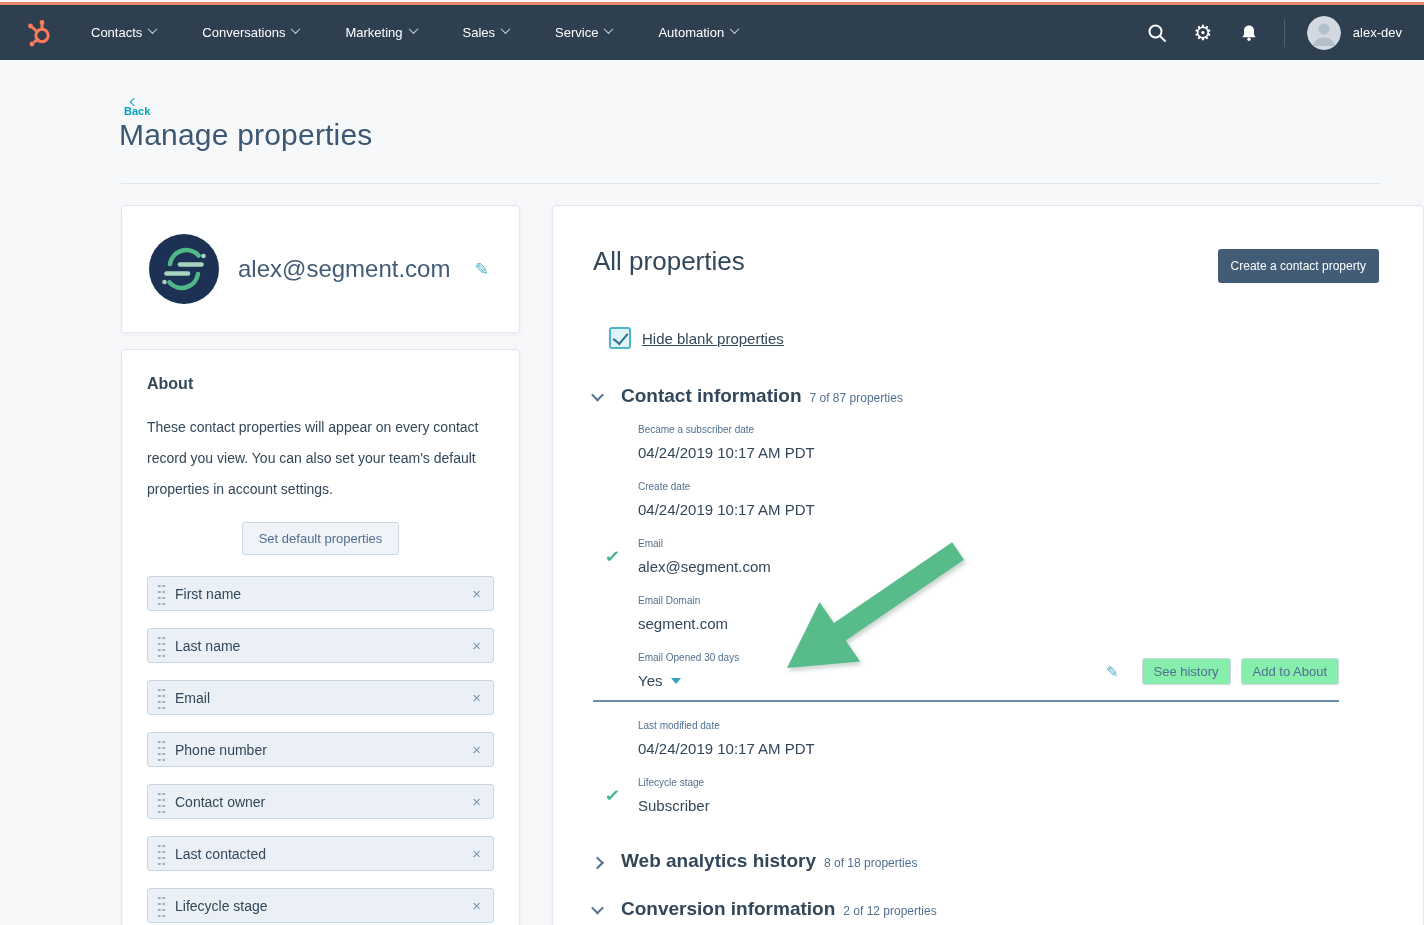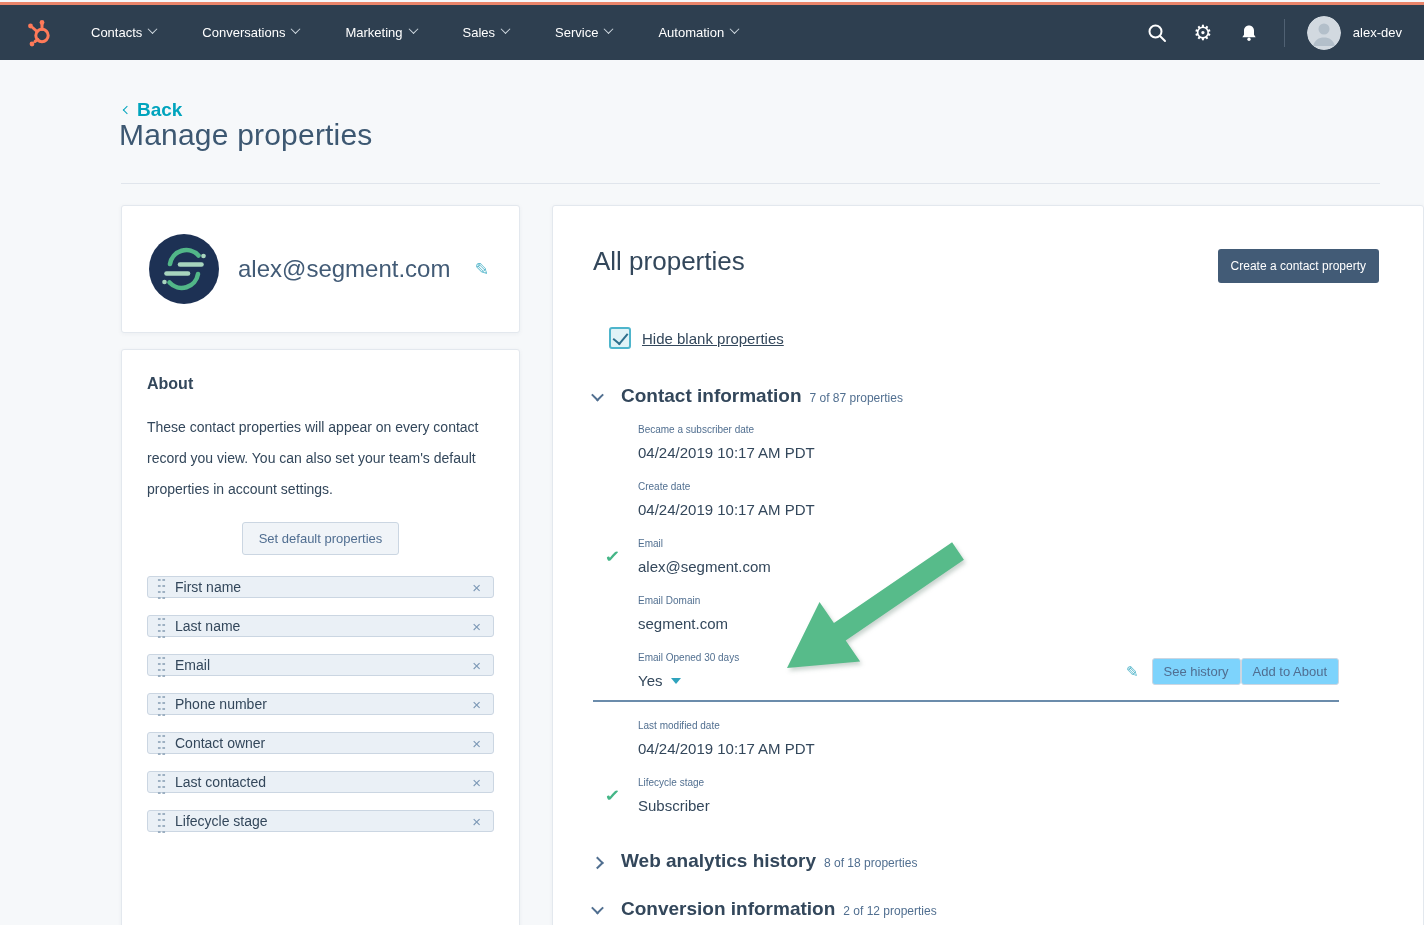--- a/index.html
+++ b/index.html
@@ -29,21 +29,21 @@
     transform:rotate(45deg) translate(-1px,-1px); margin-left:7px; margin-top:-4px;
   }
   .nav-right { margin-left:auto; display:flex; align-items:center; margin-right:22px; }
   .nav-icon { width:22px; height:22px; margin-left:24px; color:#fff; display:flex; align-items:center; justify-content:center; cursor:pointer; }
   .nav-divider { width:1px; height:28px; background:#506173; margin-left:24px; }
   .nav-avatar { width:34px; height:34px; border-radius:50%; margin-left:22px; overflow:hidden; flex:none; cursor:pointer; }
   .nav-user { color:#fff; font-size:13px; margin-left:12px; cursor:pointer; }
   .gear-glyph { font-size:21px; line-height:1; }
 
   
-  .back-link { position:absolute; left:124px; top:99px; color:#00a4bd; font-size:19px; font-weight:700; cursor:pointer; display:flex; align-items:center; }
+  .back-link { position:absolute; left:124px; top:99px; color:#00a4bd; font-size:11px; font-weight:700; cursor:pointer; display:flex; align-items:center;flex-direction:column; }
   .chev-left-teal { width:6px; height:6px; border:0; border-left:1.5px solid #00a4bd; border-bottom:1.5px solid #00a4bd; transform:rotate(45deg); margin-right:7px; }
   .page-title { position:absolute; left:119px; top:118px; font-size:30px; font-weight:400; color:#3d5872; letter-spacing:0.2px; }
   .title-divider { position:absolute; left:121px; right:44px; top:183px; height:1px; background:#e0e5ec; }
 
   
   .card { position:absolute; background:#fff; border:1px solid #e3e8ee; border-radius:3px; box-shadow:0 1px 4px rgba(45,62,80,0.05); }
   .card-profile { left:121px; top:205px; width:399px; height:128px; display:flex; align-items:center; padding:0 20px 0 27px; }
   .profile-avatar { width:70px; height:70px; flex:none; }
   .profile-email { margin-left:19px; font-size:24px; color:#425b76; }
   .pencil-icon { color:#4db3c9; font-size:17px; cursor:pointer; }
@@ -52,21 +52,21 @@
   .card-left { left:121px; top:349px; width:399px; height:600px; padding:25px; overflow:hidden; }
   .about-title { font-size:16px; font-weight:700; color:#33475b; }
   .about-body { margin-top:19px; font-size:14px; line-height:31px; color:#33475b; width:347px; }
   .about-btn-wrap { text-align:center; margin-top:17px; }
   .gray-btn {
     display:inline-block; background:#f0f4f8; border:1px solid #cbd6e2; border-radius:3px;
     color:#506e91; font-size:13px; padding:8px 16px; cursor:pointer; font-family:inherit;
   }
   .default-list { margin-top:21px; }
   .prop-item {
-    height:22px; background:#eaf0f6; border:1px solid #cbd6e2; border-radius:3px;
+    height:35px; background:#eaf0f6; border:1px solid #cbd6e2; border-radius:3px;
     display:flex; align-items:center; padding:0 12px 0 9px; margin-bottom:17px; cursor:pointer;
   }
   .drag-handle {
     width:9px; height:23px; margin-right:9px; flex:none;
     background-image:radial-gradient(circle, #9db0c2 1.1px, transparent 1.3px);
     background-size:4.5px 6px; background-position:0 1px; cursor:grab;
   }
   .prop-item-label { font-size:14px; color:#33475b; flex:1; }
   .close-x { color:#7c98b6; font-size:15px; cursor:pointer; line-height:1; }
 
@@ -108,22 +108,22 @@
 
   .prop-row { position:relative; padding-left:45px; margin-bottom:16px; }
   .prop-check { position:absolute; left:13px; top:11px; color:#44b687; font-size:16px; font-weight:700; transform:scaleX(1.25); }
   .prop-label { font-size:10px; color:#516f90; margin-bottom:5px; line-height:16px; }
   .prop-value { font-size:15px; color:#33475b; line-height:20px; display:flex; align-items:center; }
   .caret-down { width:0; height:0; border-left:5px solid transparent; border-right:5px solid transparent; border-top:6px solid #2fa3bd; margin-left:9px; cursor:pointer; }
   .prop-row.editable { border-bottom:2px solid #6b8cab; padding-bottom:9px; }
   .row-actions { position:absolute; right:0; top:8px; display:flex; align-items:center; }
   .row-actions .pencil-icon { margin-right:13px; font-size:15px; }
   .mini-btn {
-    background:#7dd3fc; border:1px solid #cbd6e2; border-radius:3px; color:#506e91;
-    font-size:13px; padding:5px 11px; cursor:pointer; font-family:inherit;
+    background:#86efac; border:1px solid #cbd6e2; border-radius:3px; color:#506e91;
+    font-size:13px; padding:5px 11px; margin-left:10px; cursor:pointer; font-family:inherit;
   }
 
   
   .annotation-arrow { position:absolute; left:740px; top:530px; z-index:5; pointer-events:none;
     filter:drop-shadow(2px 3px 2px rgba(40,80,60,0.25)); }
 </style>
 </head>
 <body>
 
 <div class="topnav">

